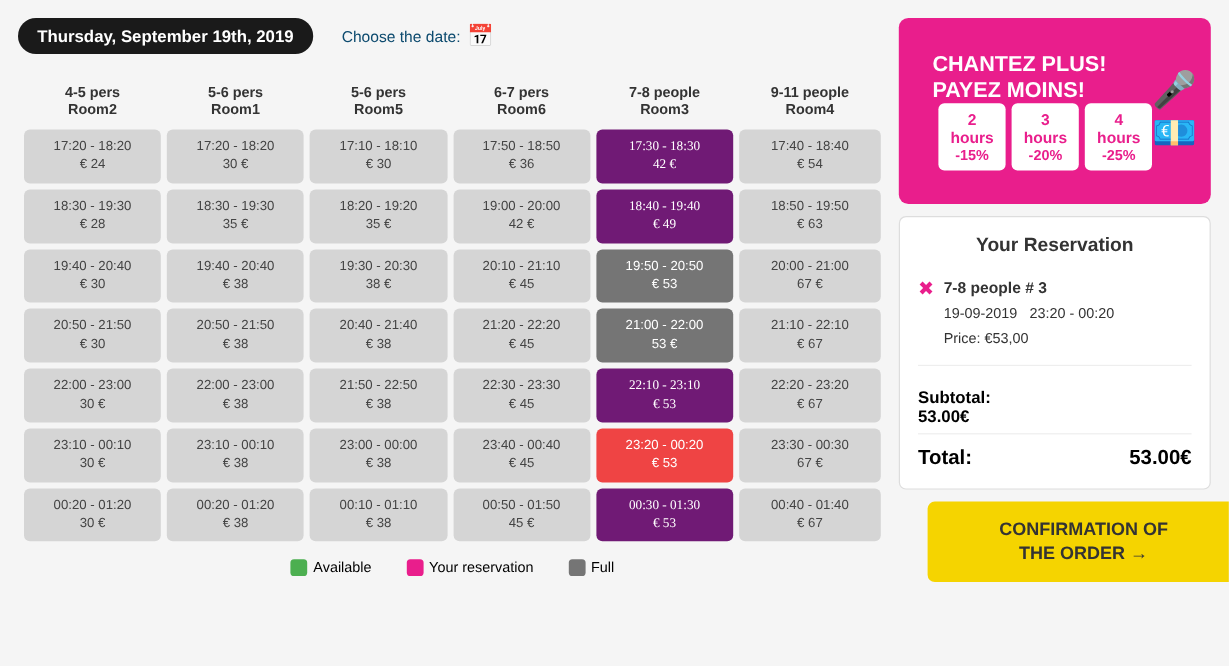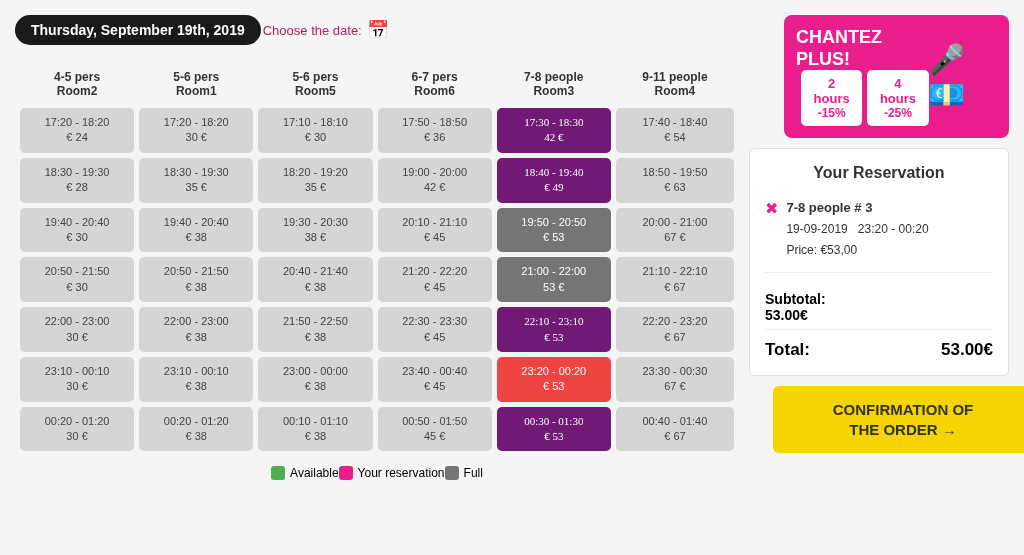--- a/index.html
+++ b/index.html
@@ -1,57 +1,57 @@
 <!DOCTYPE html>
 <html><head>
   <meta charset="utf-8">
   <style>
     * { box-sizing: border-box; margin: 0; padding: 0; }
     body { font-family: Arial, sans-serif; background: #f5f5f5; font-size: 13px; }
     .container { display: flex; gap: 10px; padding: 15px; max-width: 1024px; margin: 0 auto; }
     .left-panel { flex: 1; }
     .right-panel { width: 260px; display: flex; flex-direction: column; gap: 10px; }
 
-    .date-header { display: flex; align-items: center; gap: 2px; margin-bottom: 15px; }
+    .date-header { display: flex; align-items: center; gap: 24px; margin-bottom: 15px; }
     .date-badge { background: #1a1a1a; color: #fff; border-radius: 20px; padding: 7px 16px; font-size: 14px; font-weight: bold; }
-    .choose-date { color: #be185d; font-size: 13px; display: flex; align-items: center; gap: 6px; }
+    .choose-date { color: #0c4a6e; font-size: 13px; display: flex; align-items: center; gap: 6px; }
     .calendar-icon { font-size: 18px; }
 
     .grid-table { width: 100%; border-collapse: separate; border-spacing: 5px; }
     .grid-table th { text-align: center; font-weight: bold; font-size: 12px; padding: 5px; color: #333; }
     .grid-table td { text-align: center; padding: 0; margin-left: 19px; }
 
     .slot { background: #d5d5d5; border-radius: 5px; padding: 7px 4px; font-size: 11px; color: #444; cursor: pointer; min-height: 42px; display: flex; flex-direction: column; align-items: center; justify-content: center; line-height: 1.4; }
     .slot.available { background: #701a75; color: #fff; font-family: Liberation Serif, serif; }
     .slot.reservation { background: #ef4444; color: #fff; }
     .slot.full { background: #757575; color: #fff; }
 
     
-    .promo-banner { background: #e91e8c; border-radius: 8px; padding: 12px; color: #fff; display: flex; align-items: center; justify-content: space-between; margin-left: 35px; }
+    .promo-banner { background: #e91e8c; border-radius: 8px; padding: 28px; color: #fff; display: flex; align-items: center; justify-content: space-between; }
     .promo-text { font-size: 18px; font-weight: 900; line-height: 1.2; }
     .promo-icon { font-size: 30px; }
     .promo-hours { display: flex; gap: 0; }
     .promo-hour-item { background: #fff; border-radius: 5px; padding: 6px 10px; margin-left: 5px; text-align: center; font-weight: bold; font-size: 11px; color: #e91e8c; }
     .promo-hour-item .h-label { font-size: 13px; font-weight: 900; color: #e91e8c; }
     .promo-hour-item .h-discount { font-size: 12px; color: #e91e8c; }
 
     .reservation-panel { background: #fff; border: 1px solid #ddd; border-radius: 6px; padding: 15px; }
     .reservation-title { text-align: center; font-size: 16px; font-weight: bold; color: #333; margin-bottom: 15px; }
     .reservation-item { display: flex; align-items: flex-start; gap: 8px; padding-bottom: 12px; margin-bottom: 12px; border-bottom: 1px solid #eee; }
     .remove-btn { color: #e91e8c; font-size: 16px; cursor: pointer; flex-shrink: 0; margin-top: 2px; }
     .item-details { font-size: 12px; color: #333; line-height: 1.7; }
     .item-details .item-name { font-weight: bold; font-size: 13px; }
     .subtotal-row { display: flex; justify-content: space-between; padding: 6px 0; font-size: 14px; flex-direction: column; }
     .subtotal-row .label { font-weight: bold; }
     .subtotal-row .value { font-weight: bold; }
     .total-row { display: flex; justify-content: space-between; padding: 10px 0 0 0; font-size: 17px; font-weight: bold; border-top: 1px solid #eee; }
 
     .confirm-btn { background: #f5d400; border: none; border-radius: 6px; padding: 14px 10px; font-size: 15px; font-weight: 900; color: #333; cursor: pointer; text-align: center; width: 100%; line-height: 1.3; margin-left: 24px; }
 
-    .legend { display: flex; align-items: center; justify-content: center; gap: 0; margin-top: 10px; font-size: 12px; }
+    .legend { display: flex; align-items: center; justify-content: center; gap: 29px; margin-top: 10px; font-size: 12px; }
     .legend-item { display: flex; align-items: center; gap: 5px; }
     .legend-dot { width: 14px; height: 14px; border-radius: 3px; }
     .legend-dot.available { background: #4CAF50; }
     .legend-dot.reservation { background: #e91e8c; }
     .legend-dot.full { background: #757575; }
   </style>
 </head>
 <body>
 
 <div class="container">
@@ -234,24 +234,29 @@
         <span>Full</span>
       </div>
     </div>
   </div>
 
   <div class="right-panel">
 
     <div class="promo-banner">
       <div>
         <div class="promo-text">CHANTEZ PLUS!</div>
+        <div class="promo-text">PAYEZ MOINS!</div>
         <div class="promo-hours" id="promo-hours-container">
             <div class="promo-hour-item">
               <div class="h-label">2 hours</div>
               <div class="h-discount">-15%</div>
+            </div>
+            <div class="promo-hour-item">
+              <div class="h-label">3 hours</div>
+              <div class="h-discount">-20%</div>
             </div>
             <div class="promo-hour-item">
               <div class="h-label">4 hours</div>
               <div class="h-discount">-25%</div>
             </div>
           </div>
       </div>
       <div class="promo-icon">🎤💶</div>
     </div>
 

